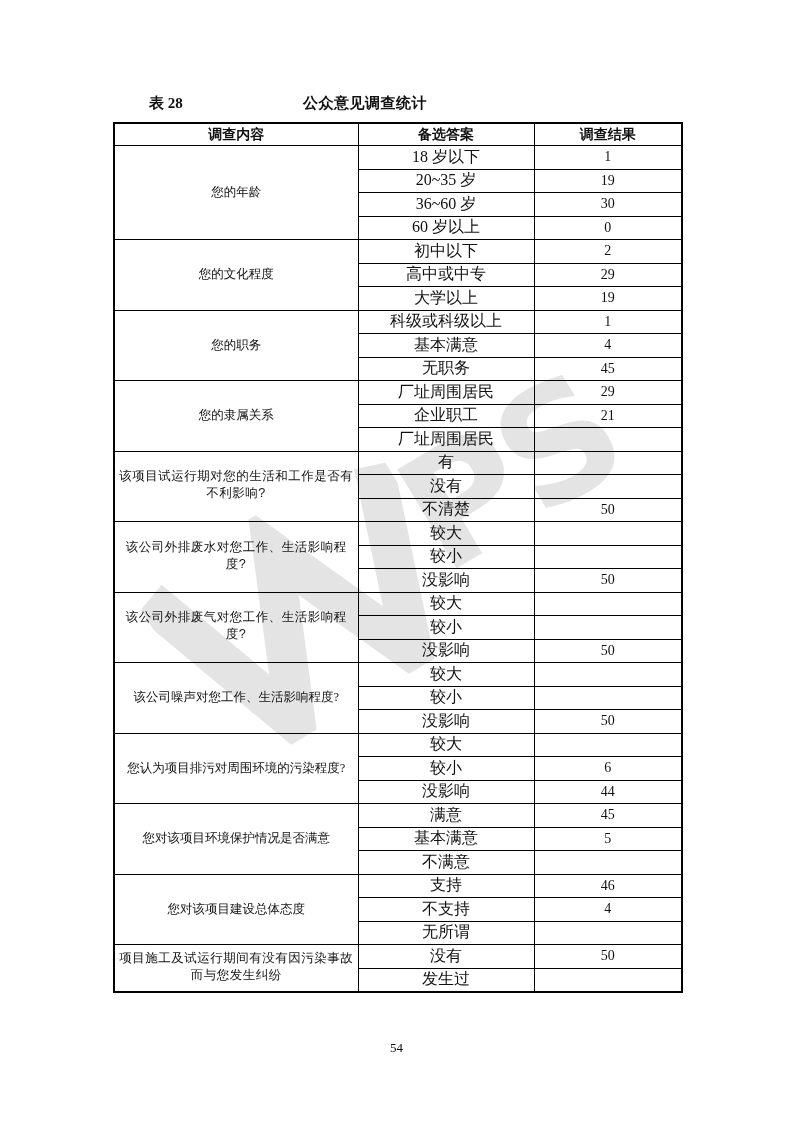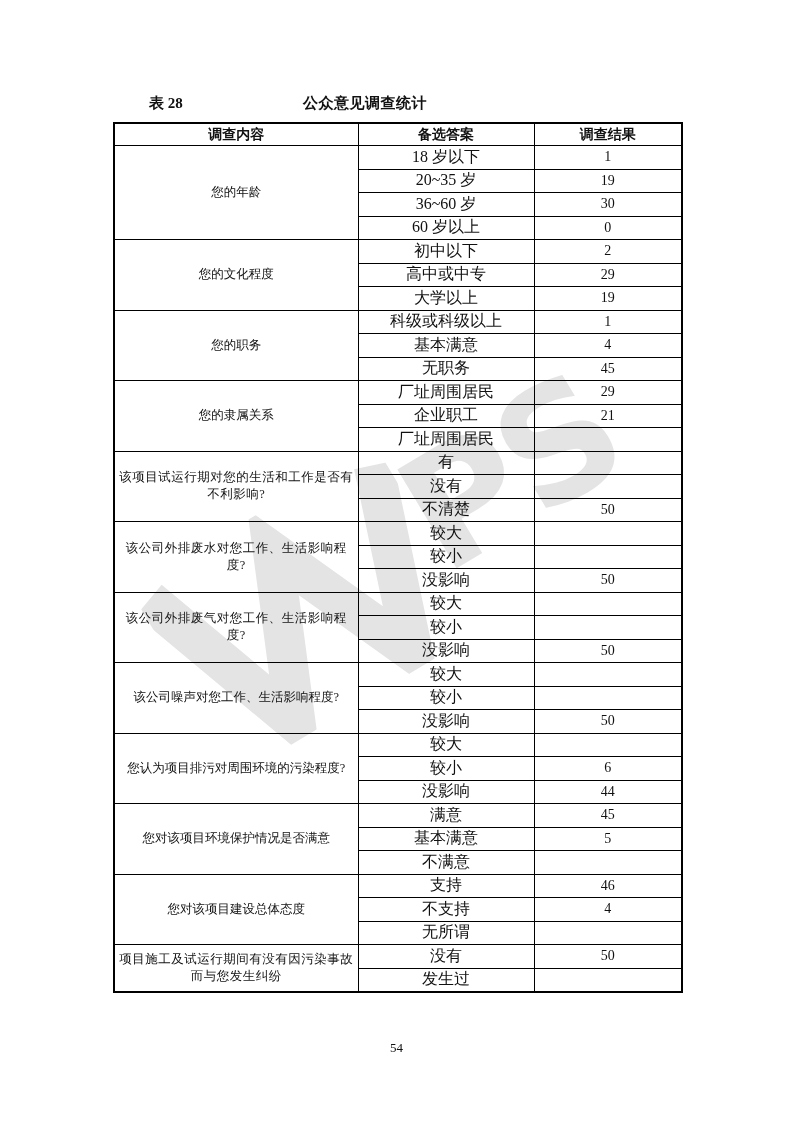--- a/index.html
+++ b/index.html
@@ -75,20 +75,21 @@
   td.a { font-size: 16px; }
   td.r { font-size: 14px; }
   td.q { font-size: 12.5px; line-height: 17px; }
   td.qc { text-align: center; }
   td.ql {
     text-align: left;
     white-space: pre-line;
     padding-left: 7px;
     padding-right: 3px;
     letter-spacing: 0.5px;
+    font-family: Liberation Mono, monospace;
   }
 
   
   .page-number {
     position: absolute;
     top: 1040px; left: 0; width: 793px;
     text-align: center;
     font-size: 13px;
     z-index: 2;
   }

